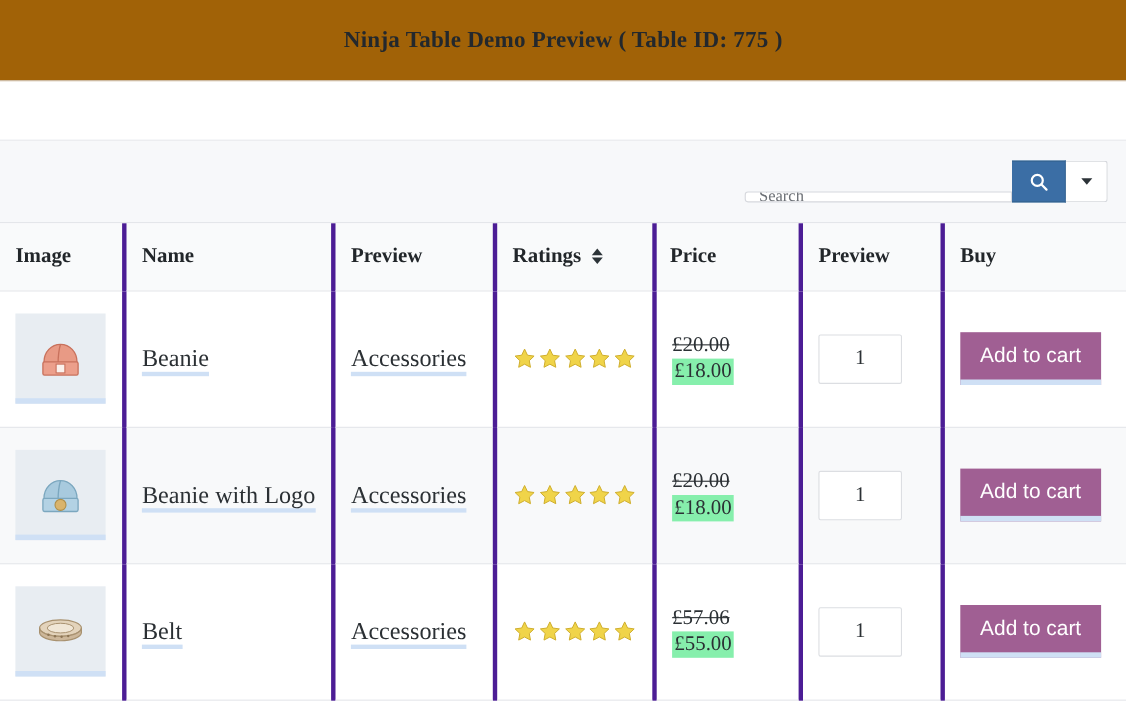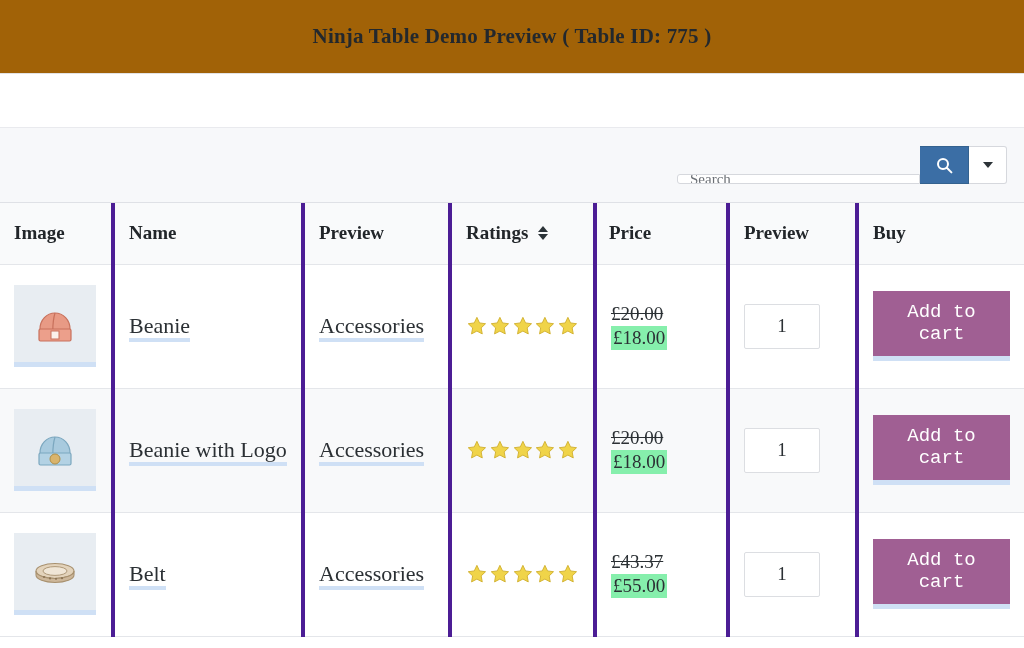--- a/index.html
+++ b/index.html
@@ -210,21 +210,21 @@
   }
 
   
   .cart-btn {
     background: #a05f93;
     color: #ffffff;
     border: none;
     border-bottom: 5px solid #cfe0f5;
     padding: 11px 18px;
     font-size: 19px;
-    font-family: Liberation Mono, monospace;
+    font-family: Liberation Sans, sans-serif;
     cursor: pointer;
     line-height: 1.15;
   }
 </style>
 </head>
 <body>
 
 <div class="page-header">
   <h1 class="page-title">Ninja Table Demo Preview ( Table ID: 775 )</h1>
 </div>
@@ -431,21 +431,21 @@
             <svg width="22" height="22" viewBox="0 0 24 24">
                 <path d="M12 2.5l2.9 6.1 6.6.9-4.8 4.6 1.2 6.6L12 17.6 6.1 20.7l1.2-6.6L2.5 9.5l6.6-.9z" fill="#f0d449" stroke="#cfae2c" stroke-width="1"></path>
               </svg>
             <svg width="22" height="22" viewBox="0 0 24 24">
                 <path d="M12 2.5l2.9 6.1 6.6.9-4.8 4.6 1.2 6.6L12 17.6 6.1 20.7l1.2-6.6L2.5 9.5l6.6-.9z" fill="#f0d449" stroke="#cfae2c" stroke-width="1"></path>
               </svg>
           </div>
         </td>
         <td>
           <div class="price-wrap">
-            <span class="price-old">£43.37</span>
+            <span class="price-old">£57.06</span>
             <span class="price-new">£55.00</span>
           </div>
         </td>
         <td>
           <input class="qty-input" type="text" value="1" style="">
         </td>
         <td>
           <button class="cart-btn">Add to cart</button>
         </td>
       </tr>

